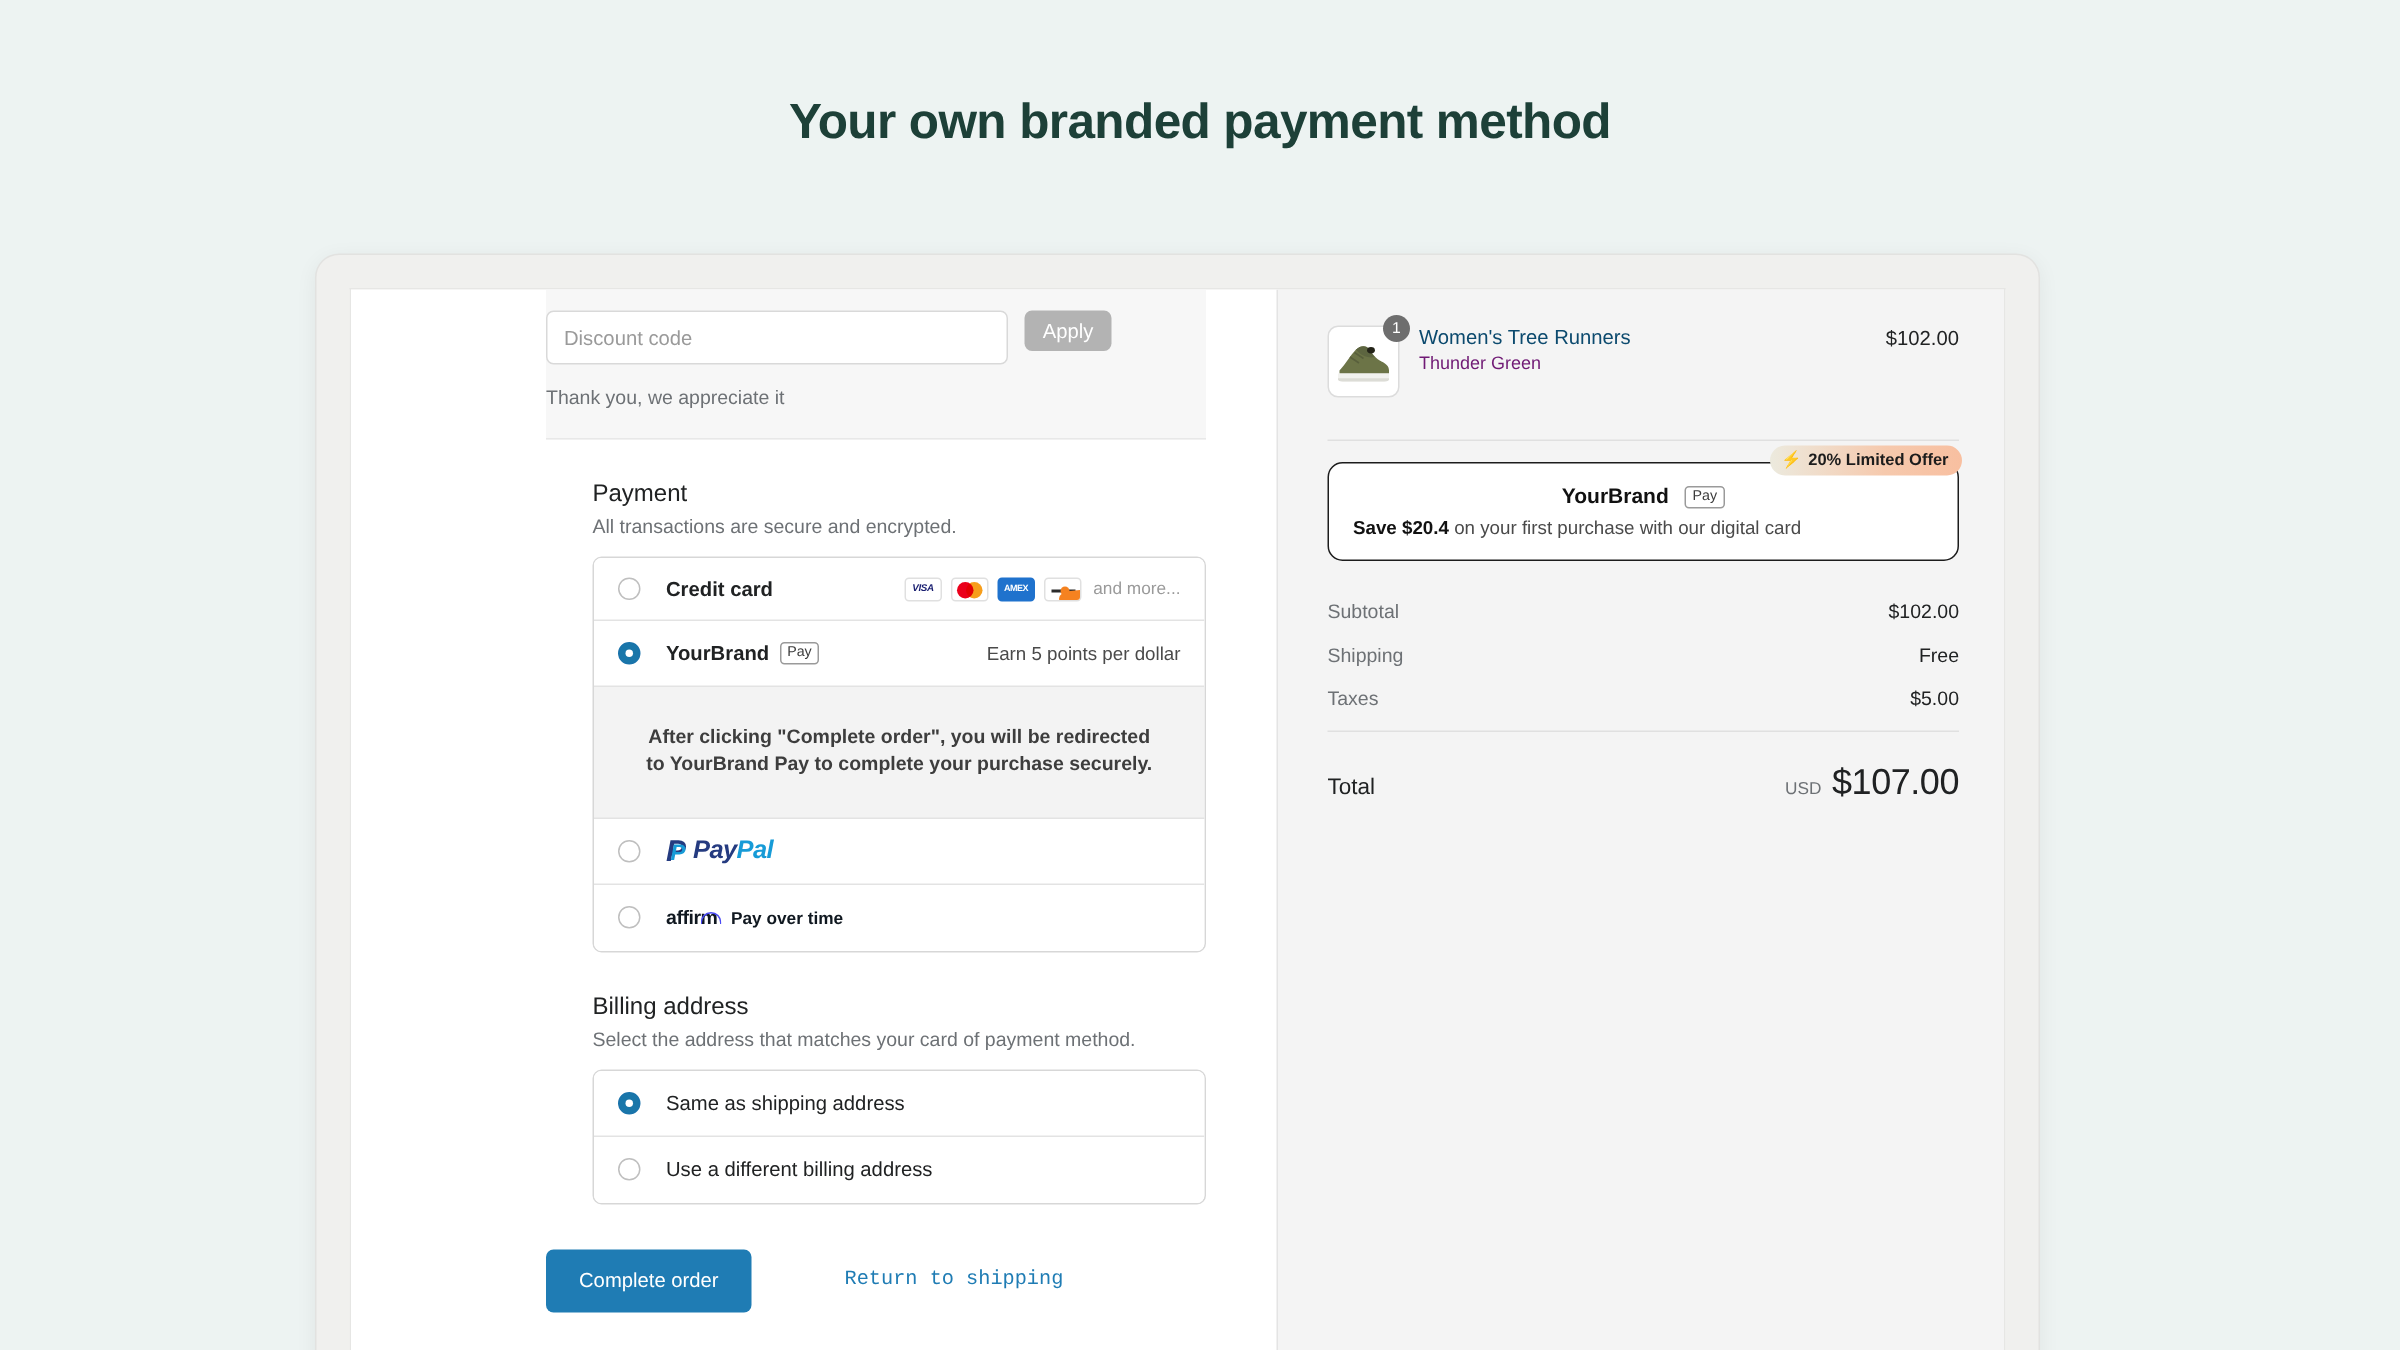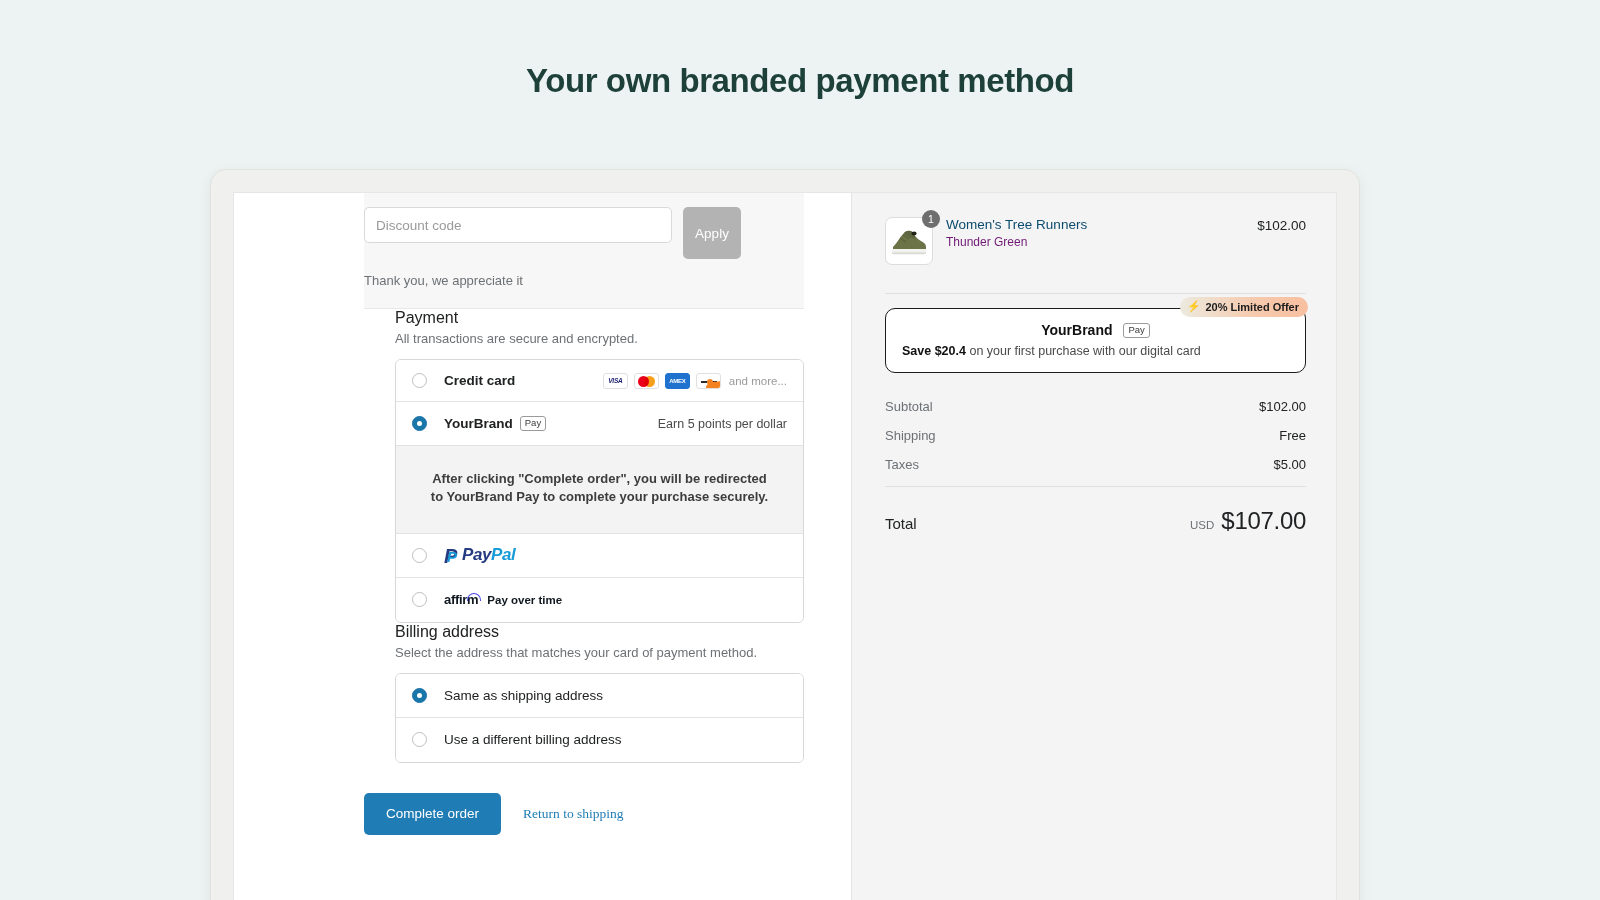--- a/index.html
+++ b/index.html
@@ -69,37 +69,37 @@
     border-radius: 5px;
     background: #fff;
     font-size: 13.5px;
     color: #555;
     padding: 0 11px;
     font-family: "Liberation Sans", sans-serif;
     outline: none;
   }
   .discount-input::placeholder { color: #9a9a9a; }
   .apply-btn {
-    width: 58px; height: 52px;
+    width: 58px; height: 27px;
     background: #b3b3b3;
     color: #ffffff;
     border: none;
     border-radius: 5px;
     font-size: 13.5px;
     cursor: pointer;
     font-family: "Liberation Sans", sans-serif;
   }
   .discount-note {
     margin-top: 14px;
     font-size: 13px;
     color: #6d7175;
   }
 
   
-  .section { width: 440px; padding-left: 31px; }
+  .section { margin-top: 28px; width: 440px; padding-left: 31px; }
   .section-title { font-size: 16px; color: #202223; }
   .section-sub { font-size: 13px; color: #6d7175; margin-top: 4px; }
 
   
   .radio-group {
     margin-top: 13px;
     border: 1px solid #d7d7d7;
     border-radius: 6px;
     overflow: hidden;
     background: #fff;
@@ -200,21 +200,21 @@
     font-size: 20px; font-weight: bold; font-style: italic;
     line-height: 1;
   }
   .pp-mark .back { color: #253b80; left: 0; top: -1px; }
   .pp-mark .front { color: #179bd7; left: 3px; top: 2px; font-size: 15px; }
   .pp-text { font-size: 17px; font-weight: bold; font-style: italic; letter-spacing: -.4px; }
   .pp-text .a { color: #253b80; }
   .pp-text .b { color: #179bd7; }
 
   
-  .affirm-logo { display: flex; align-items: center; }
+  .affirm-logo { display: flex; align-items: flex-end; }
   .af-word { font-size: 13px; font-weight: bold; color: #101820; letter-spacing: -.3px; position: relative; }
   .af-arc {
     display: inline-block;
     width: 14px; height: 8px;
     border: 1.6px solid #4a4af4;
     border-bottom: none;
     border-radius: 9px 9px 0 0;
     margin-left: -11px;
     margin-right: 2px;
     position: relative; top: -3px;
@@ -232,21 +232,22 @@
     padding: 0 22px;
     font-size: 13.5px;
     cursor: pointer;
     font-family: "Liberation Sans", sans-serif;
   }
   .link-btn {
     background: none; border: none;
     color: #1f7cb4;
     font-size: 13.5px;
     cursor: pointer;
-    font-family: Liberation Serif, serif;
+    font-family: Liberation Mono, monospace;
+    margin-left: 40px;
   }
 
   
   .summary-col {
     flex: 1;
     background: #f4f4f4;
     padding: 24px 30px 0 33px;
   }
 
   .line-item { display: flex; align-items: flex-start; gap: 13px; }

